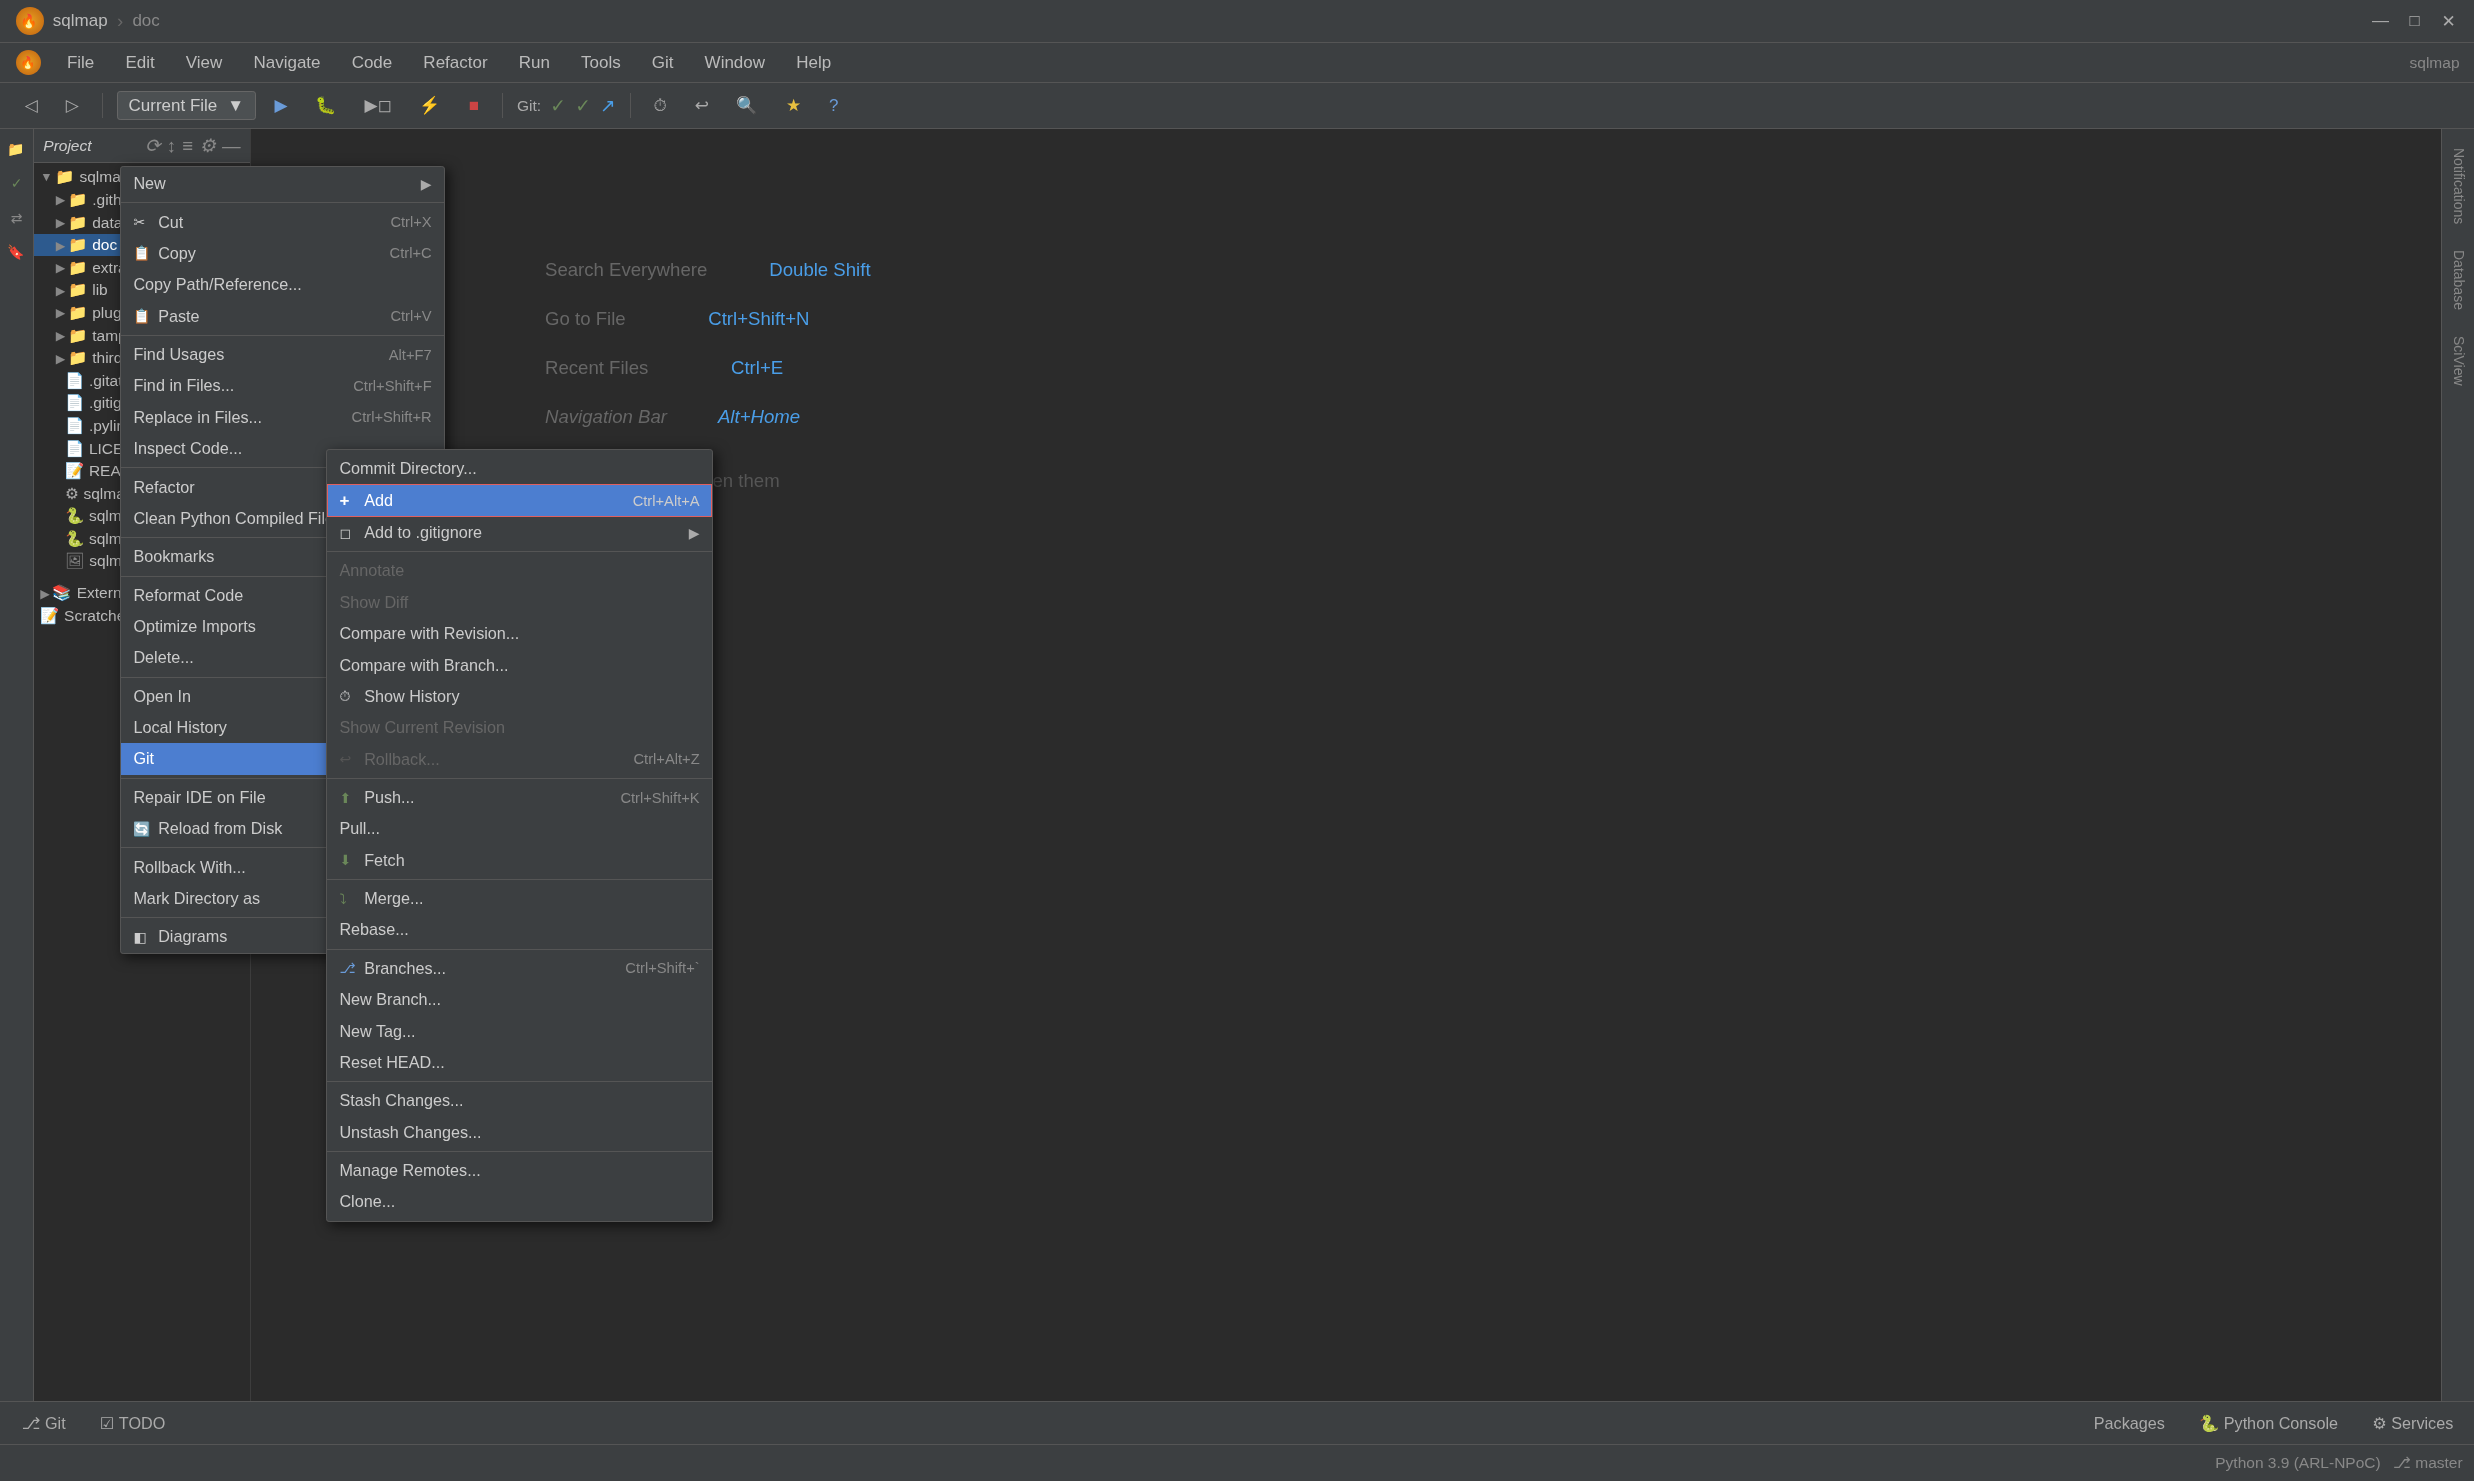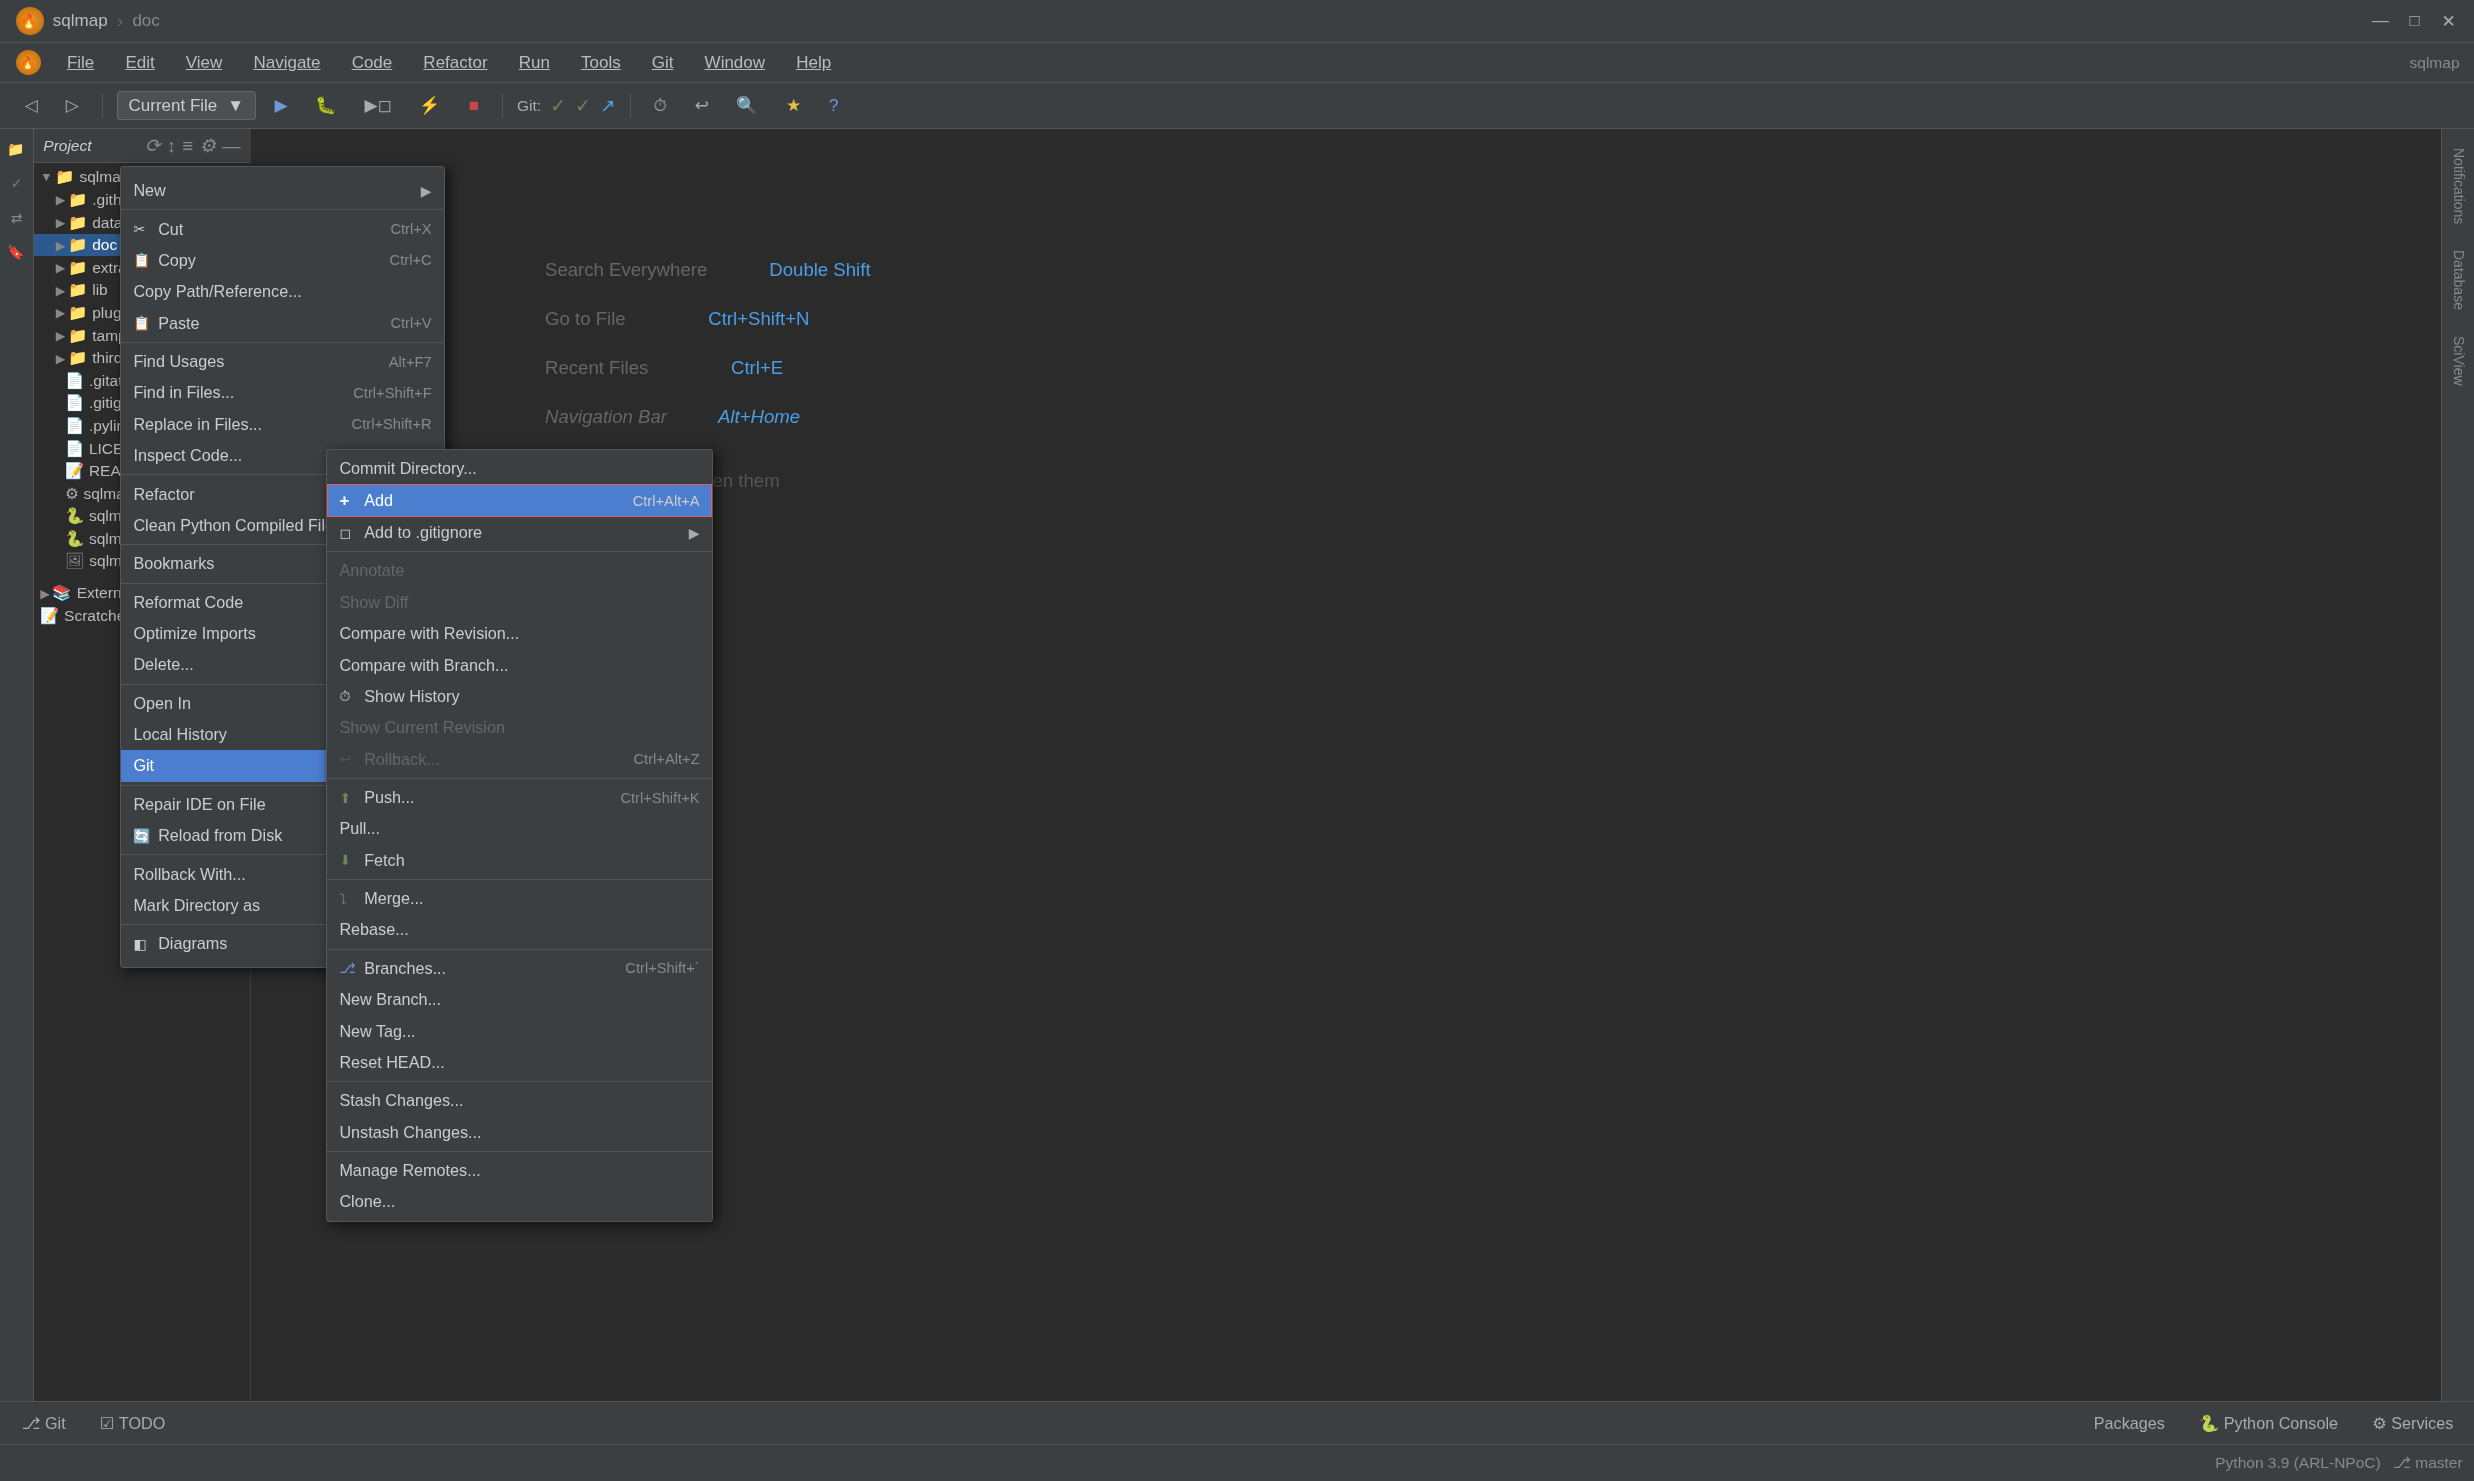--- a/index.html
+++ b/index.html
@@ -64,21 +64,20 @@
       border-bottom: 0.8px solid #555;
       position: relative;
       z-index: 10;
     }
     .menu-item {
       padding: 6.2px 14px;
       font-size: 17px;
       color: #bbbbbb;
       cursor: pointer;
       border-radius: 3.1px;
-      text-decoration: underline;
     }
 
     
     .toolbar {
       height: 46px;
       background: #3c3f41;
       display: flex;
       align-items: center;
       padding: 0 15.5px;
       gap: 9.3px;
@@ -260,21 +259,21 @@
     .context-menu-main {
       position: absolute;
       left: 120px;
       top: 166px;
       width: 325px;
       background: #3c3f41;
       border: 0.8px solid #555;
       border-radius: 3.1px;
       box-shadow: 3.1px 3.1px 12.4px rgba(0,0,0,0.6);
       z-index: 100;
-      padding: 8px 0;
+      padding: 1px 0;
     }
     .cm-item {
       display: flex;
       align-items: center;
       padding: 6.2px 12.4px;
       font-size: 16.2px;
       cursor: pointer;
       color: #ccc;
       white-space: nowrap;
       position: relative;

